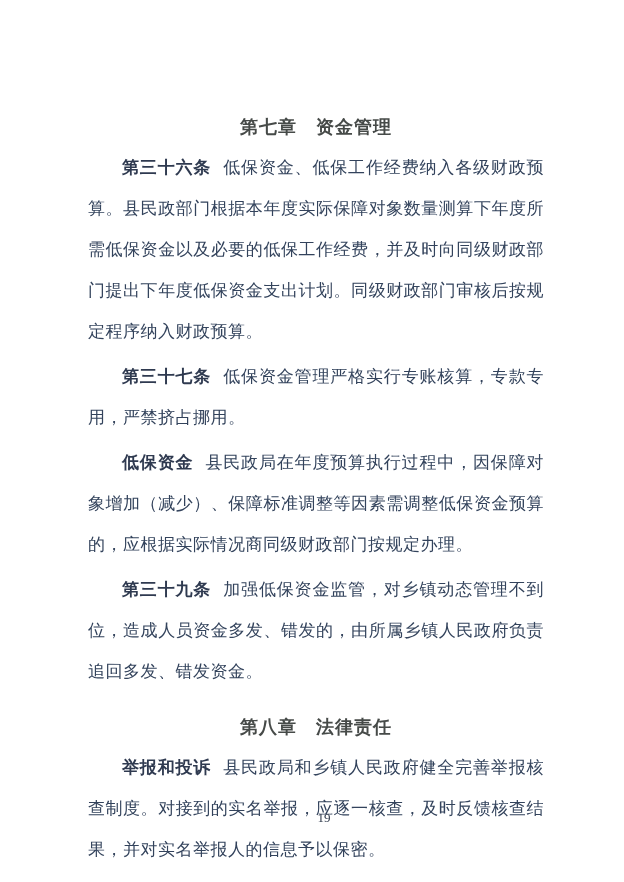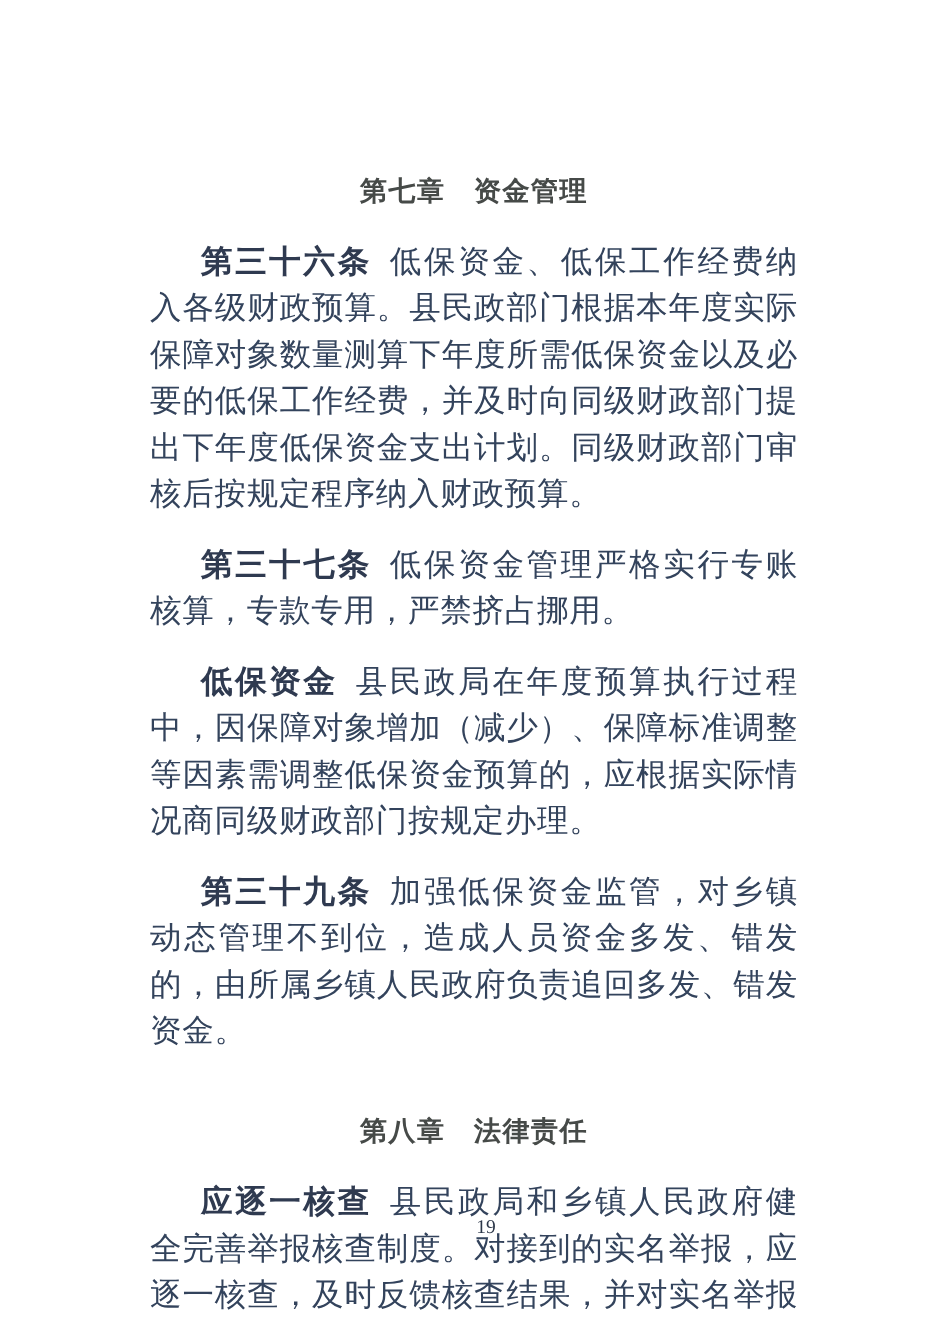--- a/index.html
+++ b/index.html
@@ -19,25 +19,25 @@
   .chapter-title {
     font-family: "Liberation Sans", "DejaVu Sans", sans-serif;
     font-weight: bold;
     font-size: 18px;
     line-height: 31px;
     text-align: center;
     color: var(--heading-color, #464a48);
     letter-spacing: 1px;
     margin: 0;
   }
-  .chapter + .chapter .chapter-title { margin-top: 36px; }
+  .chapter + .chapter .chapter-title { margin-top: 20px; }
   .article {
-    margin: 16px;
-    font-size: 21px;
-    line-height: 31px;
+    margin: 4px;
+    font-size: 17px;
+    line-height: 41px;
     color: var(--body-color, #33435c);
     text-align: justify;
     text-indent: 34px;
     letter-spacing: 0.5px;
   }
   .art-num {
     font-weight: bold;
     color: var(--artnum-color, #2f3a50);
     margin-right: 12px;
   }
@@ -59,17 +59,17 @@
   <main>
       <section class="chapter">
         <h2 class="chapter-title">第七章　资金管理</h2>
         <p class="article"><span class="art-num">第三十六条</span><span>低保资金、低保工作经费纳入各级财政预算。县民政部门根据本年度实际保障对象数量测算下年度所需低保资金以及必要的低保工作经费，并及时向同级财政部门提出下年度低保资金支出计划。同级财政部门审核后按规定程序纳入财政预算。</span></p>
         <p class="article"><span class="art-num">第三十七条</span><span>低保资金管理严格实行专账核算，专款专用，严禁挤占挪用。</span></p>
         <p class="article"><span class="art-num">低保资金</span><span>县民政局在年度预算执行过程中，因保障对象增加（减少）、保障标准调整等因素需调整低保资金预算的，应根据实际情况商同级财政部门按规定办理。</span></p>
         <p class="article"><span class="art-num">第三十九条</span><span>加强低保资金监管，对乡镇动态管理不到位，造成人员资金多发、错发的，由所属乡镇人民政府负责追回多发、错发资金。</span></p>
       </section>
       <section class="chapter">
         <h2 class="chapter-title">第八章　法律责任</h2>
-        <p class="article"><span class="art-num">应逐一核查</span><span>县民政局和乡镇人民政府健全完善举报核查制度。对接到的实名举报，应逐一核查，及时反馈核查结果，并对实名举报人的信息予以保密。</span></p>
+        <p class="article"><span class="art-num">举报和投诉</span><span>县民政局和乡镇人民政府健全完善举报核查制度。对接到的实名举报，应逐一核查，及时反馈核查结果，并对实名举报人的信息予以保密。</span></p>
       </section>
     </main>
   <div class="page-number">19</div>
 </div>
 
 </body></html>

